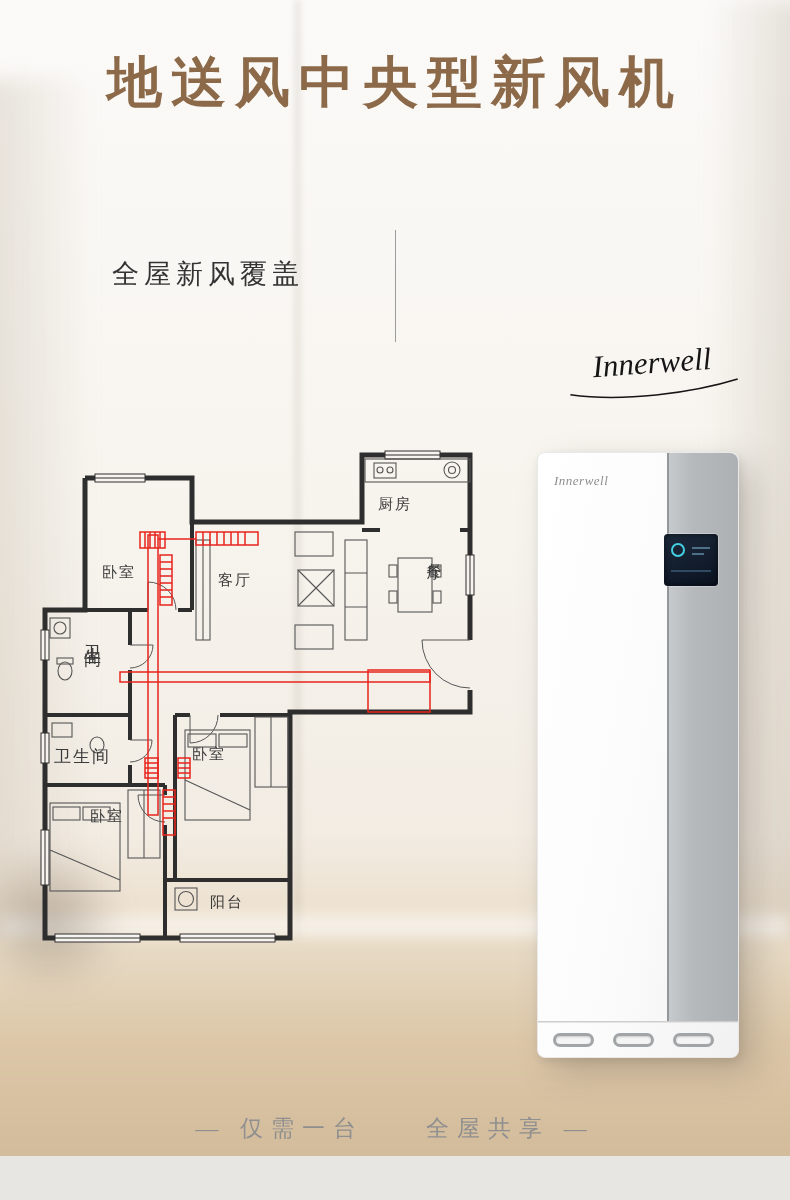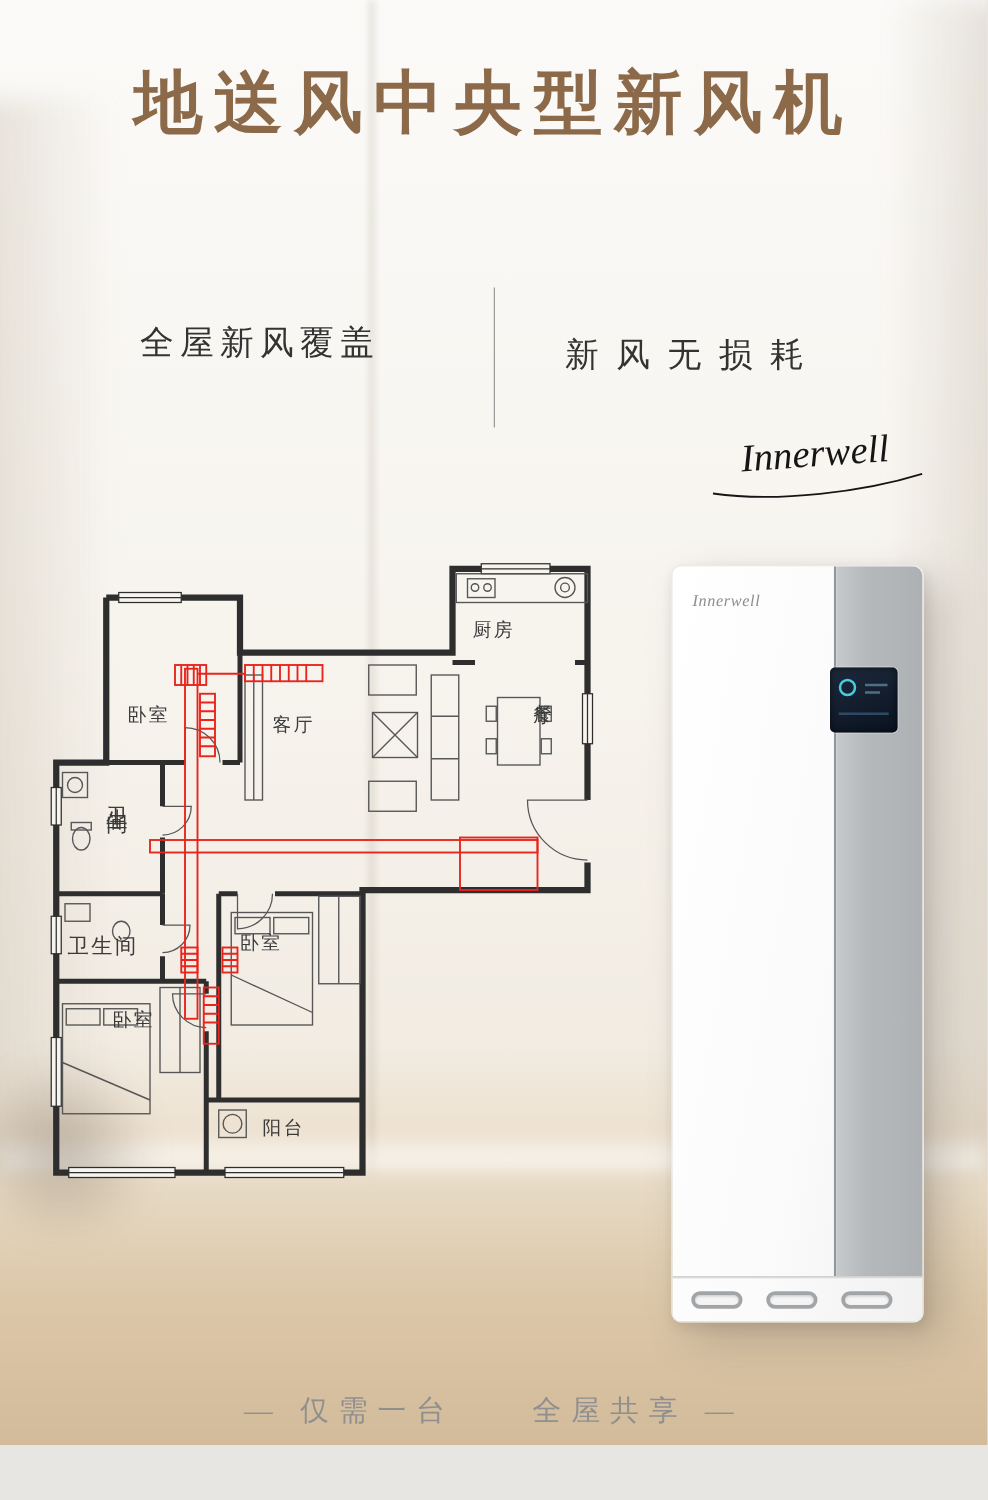--- a/index.html
+++ b/index.html
@@ -22,21 +22,21 @@
     background:linear-gradient(270deg,rgba(188,177,160,.45),rgba(188,177,160,0)); filter:blur(10px); }
   .bg-corner-dark { position:absolute; left:-25px; top:845px; width:150px; height:150px;
     background:radial-gradient(ellipse,rgba(115,100,85,.38),transparent 70%); filter:blur(12px); }
 
   .title { position:absolute; top:46px; left:0; width:100%; text-align:center;
     font-family:"Liberation Serif", serif; font-weight:700; font-size:55px;
     letter-spacing:9px; color:var(--title-color,#8c6a49); }
   .subtitle { position:absolute; top:147px; right:52px;
     font-family:"Liberation Serif", serif; font-size:27px; letter-spacing:3px; color:#2d2d2d; }
 
-  .feat-left { position:absolute; top:250px; left:112px; width:240px; 
+  .feat-left { position:absolute; top:250px; left:88px; width:240px; text-align:center;
     font-family:"Liberation Serif", serif; font-size:27px; line-height:48px;
     letter-spacing:5px; color:#333; }
   .divider-v { position:absolute; left:395px; top:230px; width:1px; height:112px; background:#9c9c9c; }
   .feat-right { position:absolute; top:266px; left:452px;
     font-family:"Liberation Serif", serif; font-size:27px; letter-spacing:14px; color:#333; }
 
   .brand-script { position:absolute; top:345px; left:560px; width:185px; text-align:center;
     font-family:"Liberation Serif", serif; font-style:italic; font-size:31px; color:#151515;
     transform:rotate(-4deg); }
   .brand-script svg { display:block; margin:2px auto 0; }
@@ -97,21 +97,20 @@
   <div class="bg-baseboard"></div>
   <div class="bg-floor"></div>
   <div class="bg-corner-dark"></div>
 
   <h1 class="title">地送风中央型新风机</h1>
 
   <div class="feat-left">
     <div>全屋新风覆盖</div>
   </div>
   <div class="divider-v"></div>
-  <div class="feat-right">新风无损耗</div>
 
   <div class="brand-script">
     <span>Innerwell</span>
     <svg width="175" height="16" viewBox="0 0 175 16">
       <path d="M4 6 C55 17 125 13 172 2" stroke="#151515" stroke-width="1.5" fill="none"></path>
     </svg>
   </div>
 
   <div id="floorplan">
     <svg width="450" height="510" viewBox="0 0 450 510">

